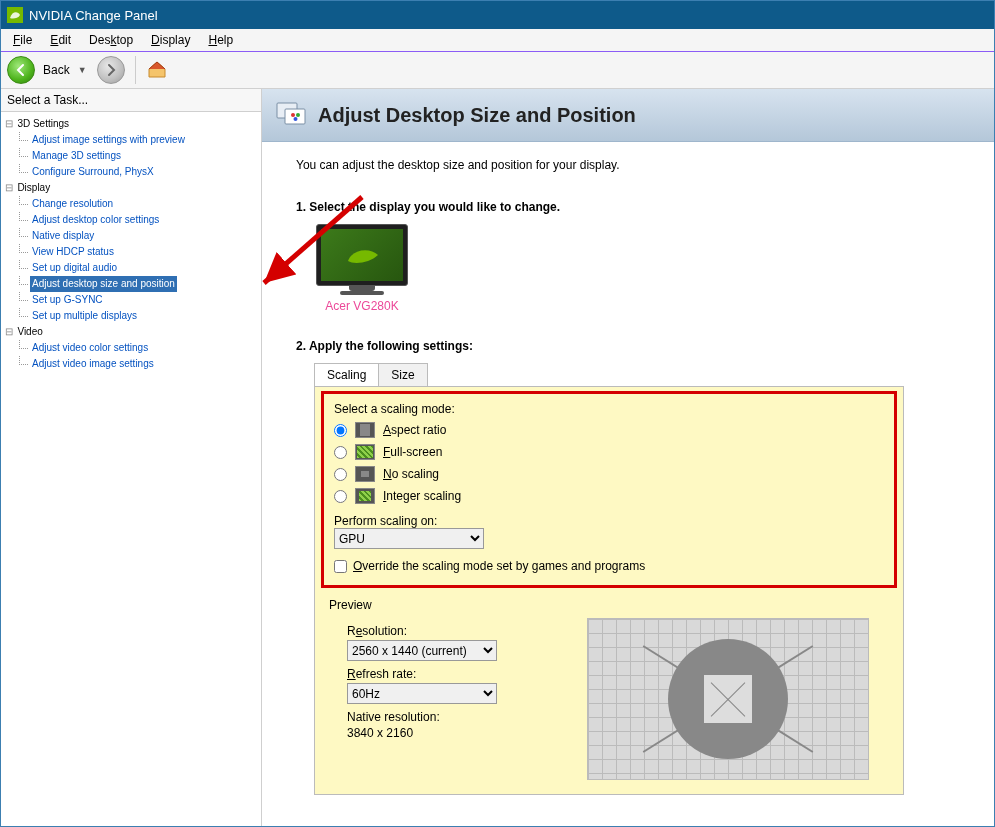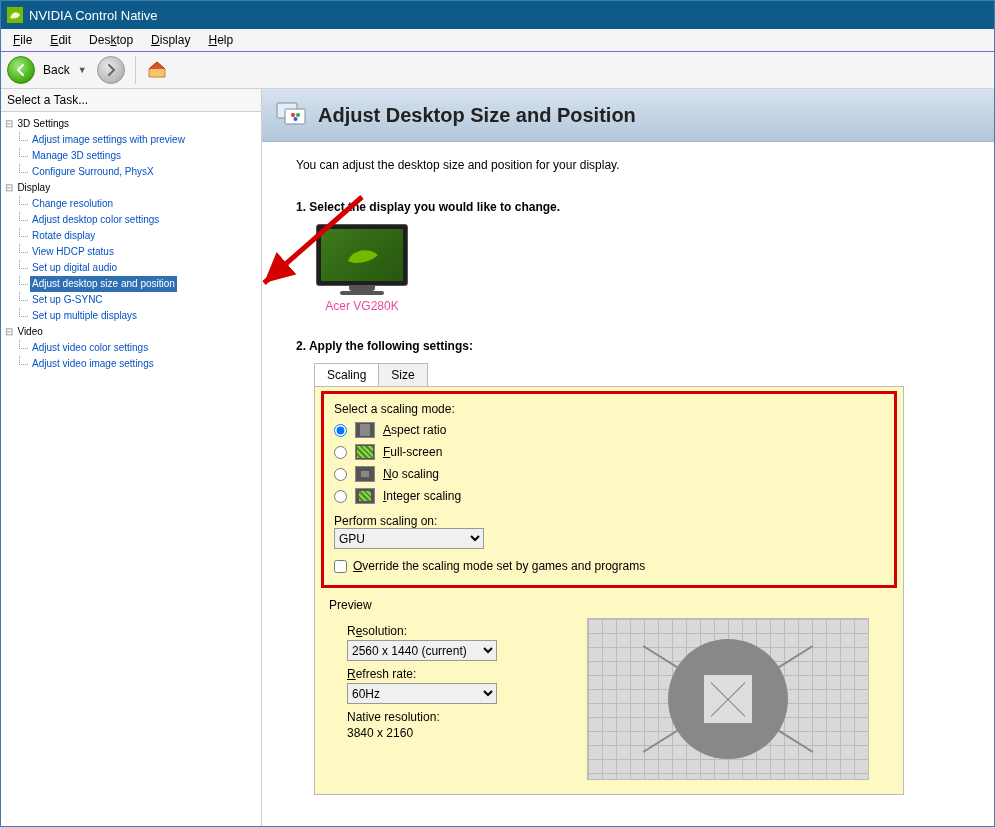--- a/index.html
+++ b/index.html
@@ -75,21 +75,21 @@
 </head>
 <body>
 
 <div class="window">
 
   <div class="titlebar">
     <svg class="app-icon" viewBox="0 0 16 16">
         <rect width="16" height="16" fill="#76b900"></rect>
         <path d="M3 11 C5 4 11 4 13 8 C11 12 5 12 3 11 Z" fill="#fff" opacity="0.85"></path>
       </svg>
-    <span>NVIDIA Control Native</span>
+    <span>NVIDIA Change Panel</span>
   </div>
 
   <div class="menubar">
     <span><u>F</u>ile</span>
     <span><u>E</u>dit</span>
     <span>Des<u>k</u>top</span>
     <span><u>D</u>isplay</span>
     <span><u>H</u>elp</span>
   </div>
 
@@ -125,21 +125,21 @@
             <ul>
               <li class="leaf"><a>Adjust image settings with preview</a></li>
               <li class="leaf"><a>Manage 3D settings</a></li>
               <li class="leaf"><a>Configure Surround, PhysX</a></li>
             </ul>
           </li>
           <li><span class="cat">Display</span>
             <ul>
               <li class="leaf"><a>Change resolution</a></li>
               <li class="leaf"><a>Adjust desktop color settings</a></li>
-              <li class="leaf"><a>Rotate display</a></li>
+              <li class="leaf"><a>Native display</a></li>
               <li class="leaf"><a>View HDCP status</a></li>
               <li class="leaf"><a>Set up digital audio</a></li>
               <li class="leaf"><a class="selected">Adjust desktop size and position</a></li>
               <li class="leaf"><a>Set up G-SYNC</a></li>
               <li class="leaf"><a>Set up multiple displays</a></li>
             </ul>
           </li>
           <li><span class="cat">Video</span>
             <ul>
               <li class="leaf"><a>Adjust video color settings</a></li>

